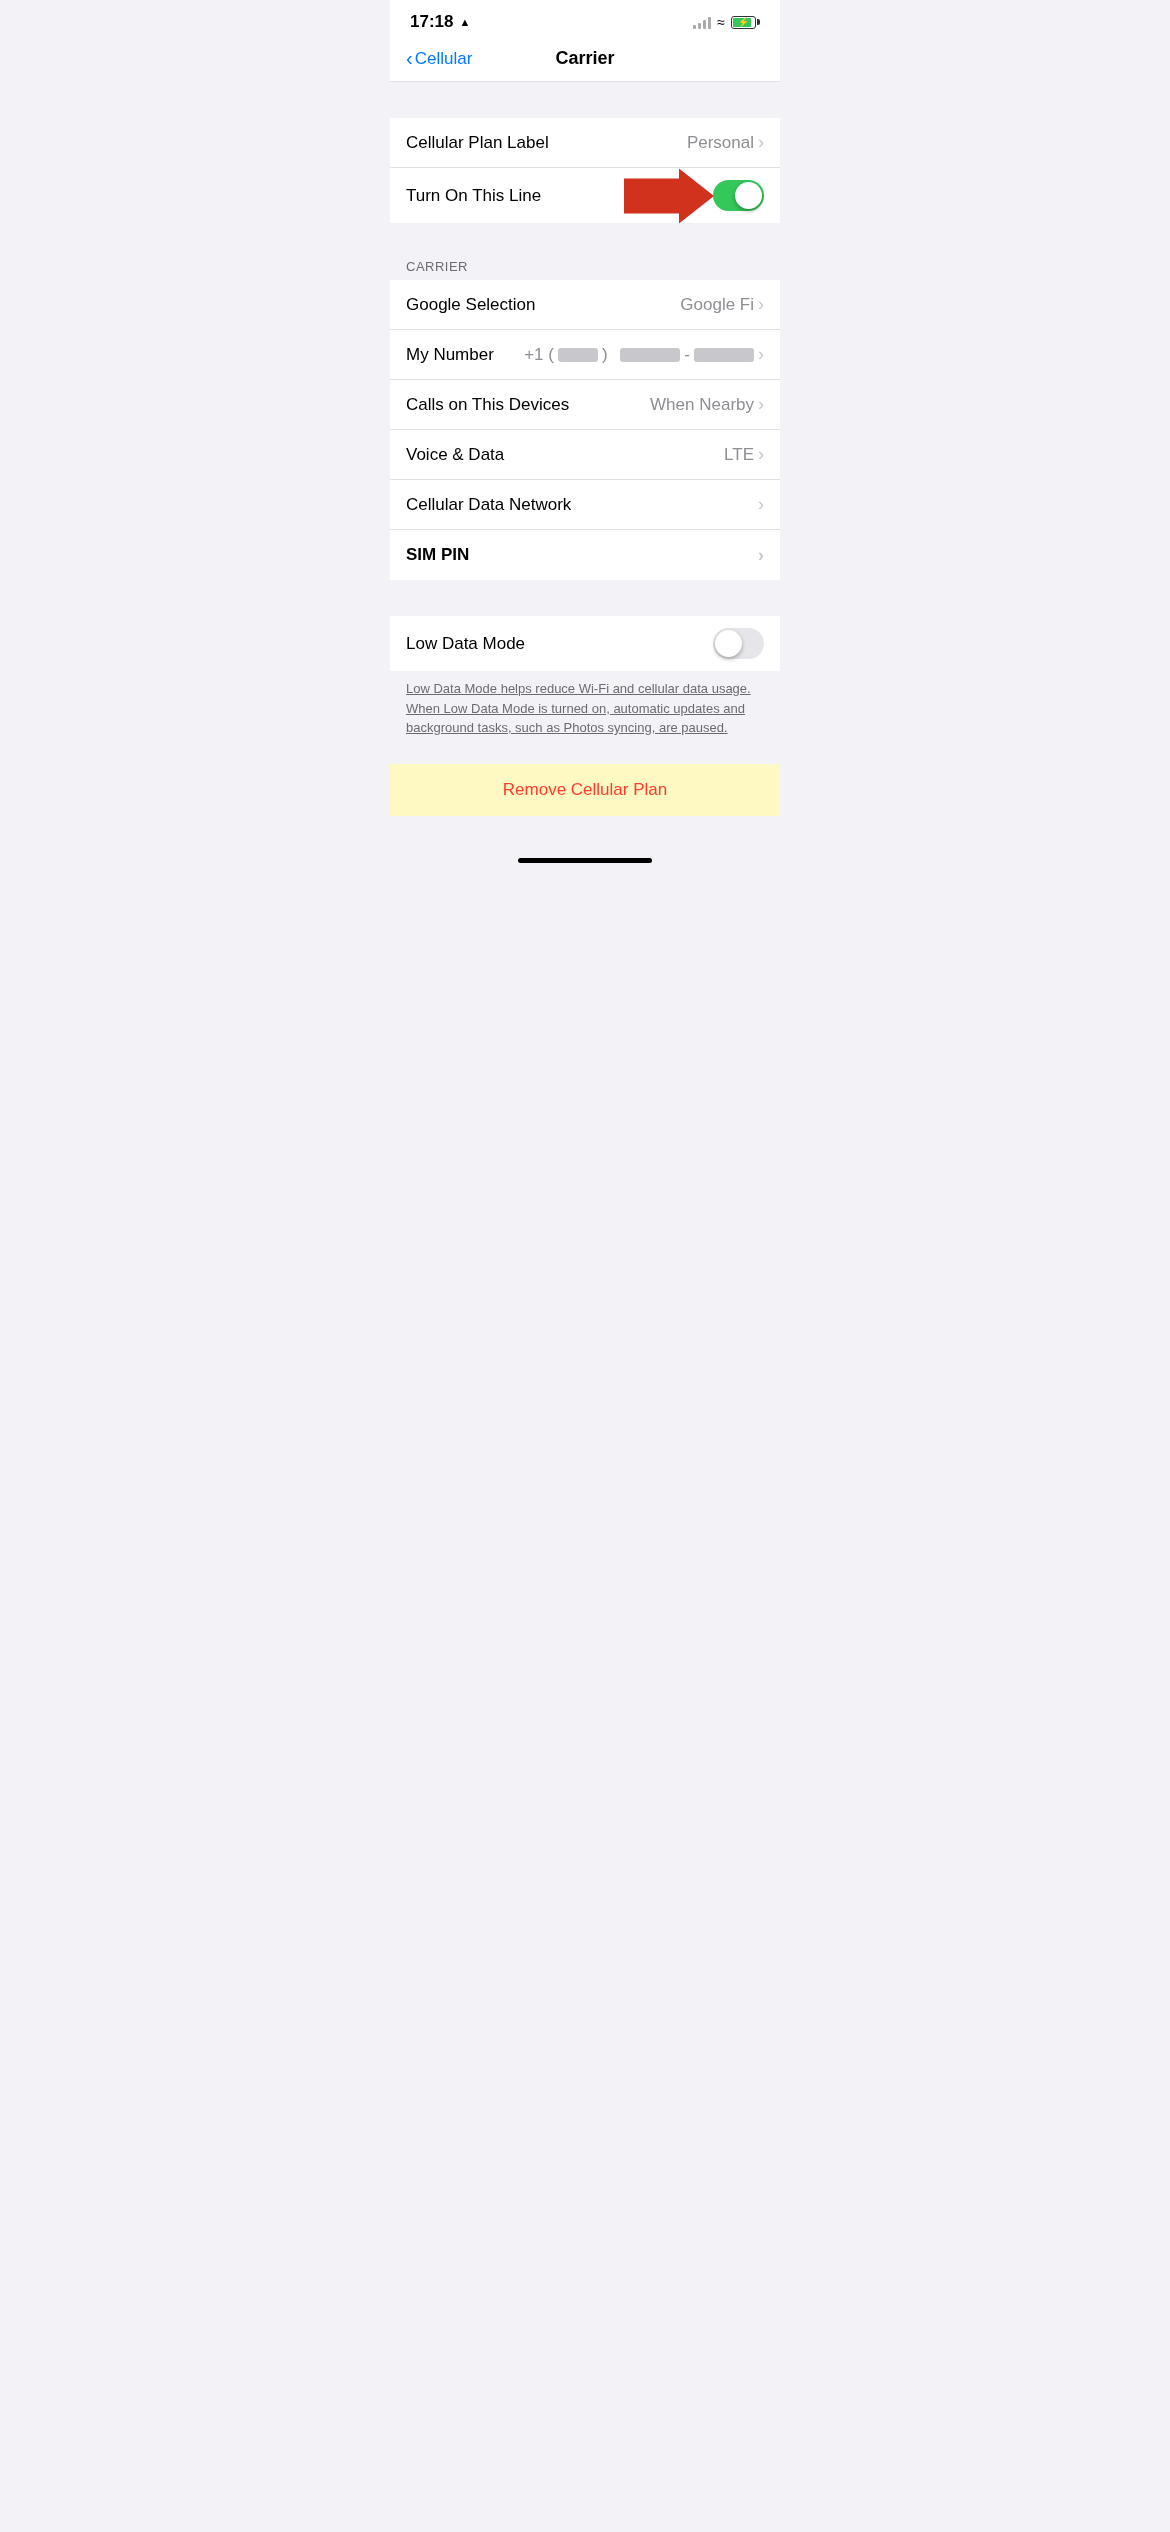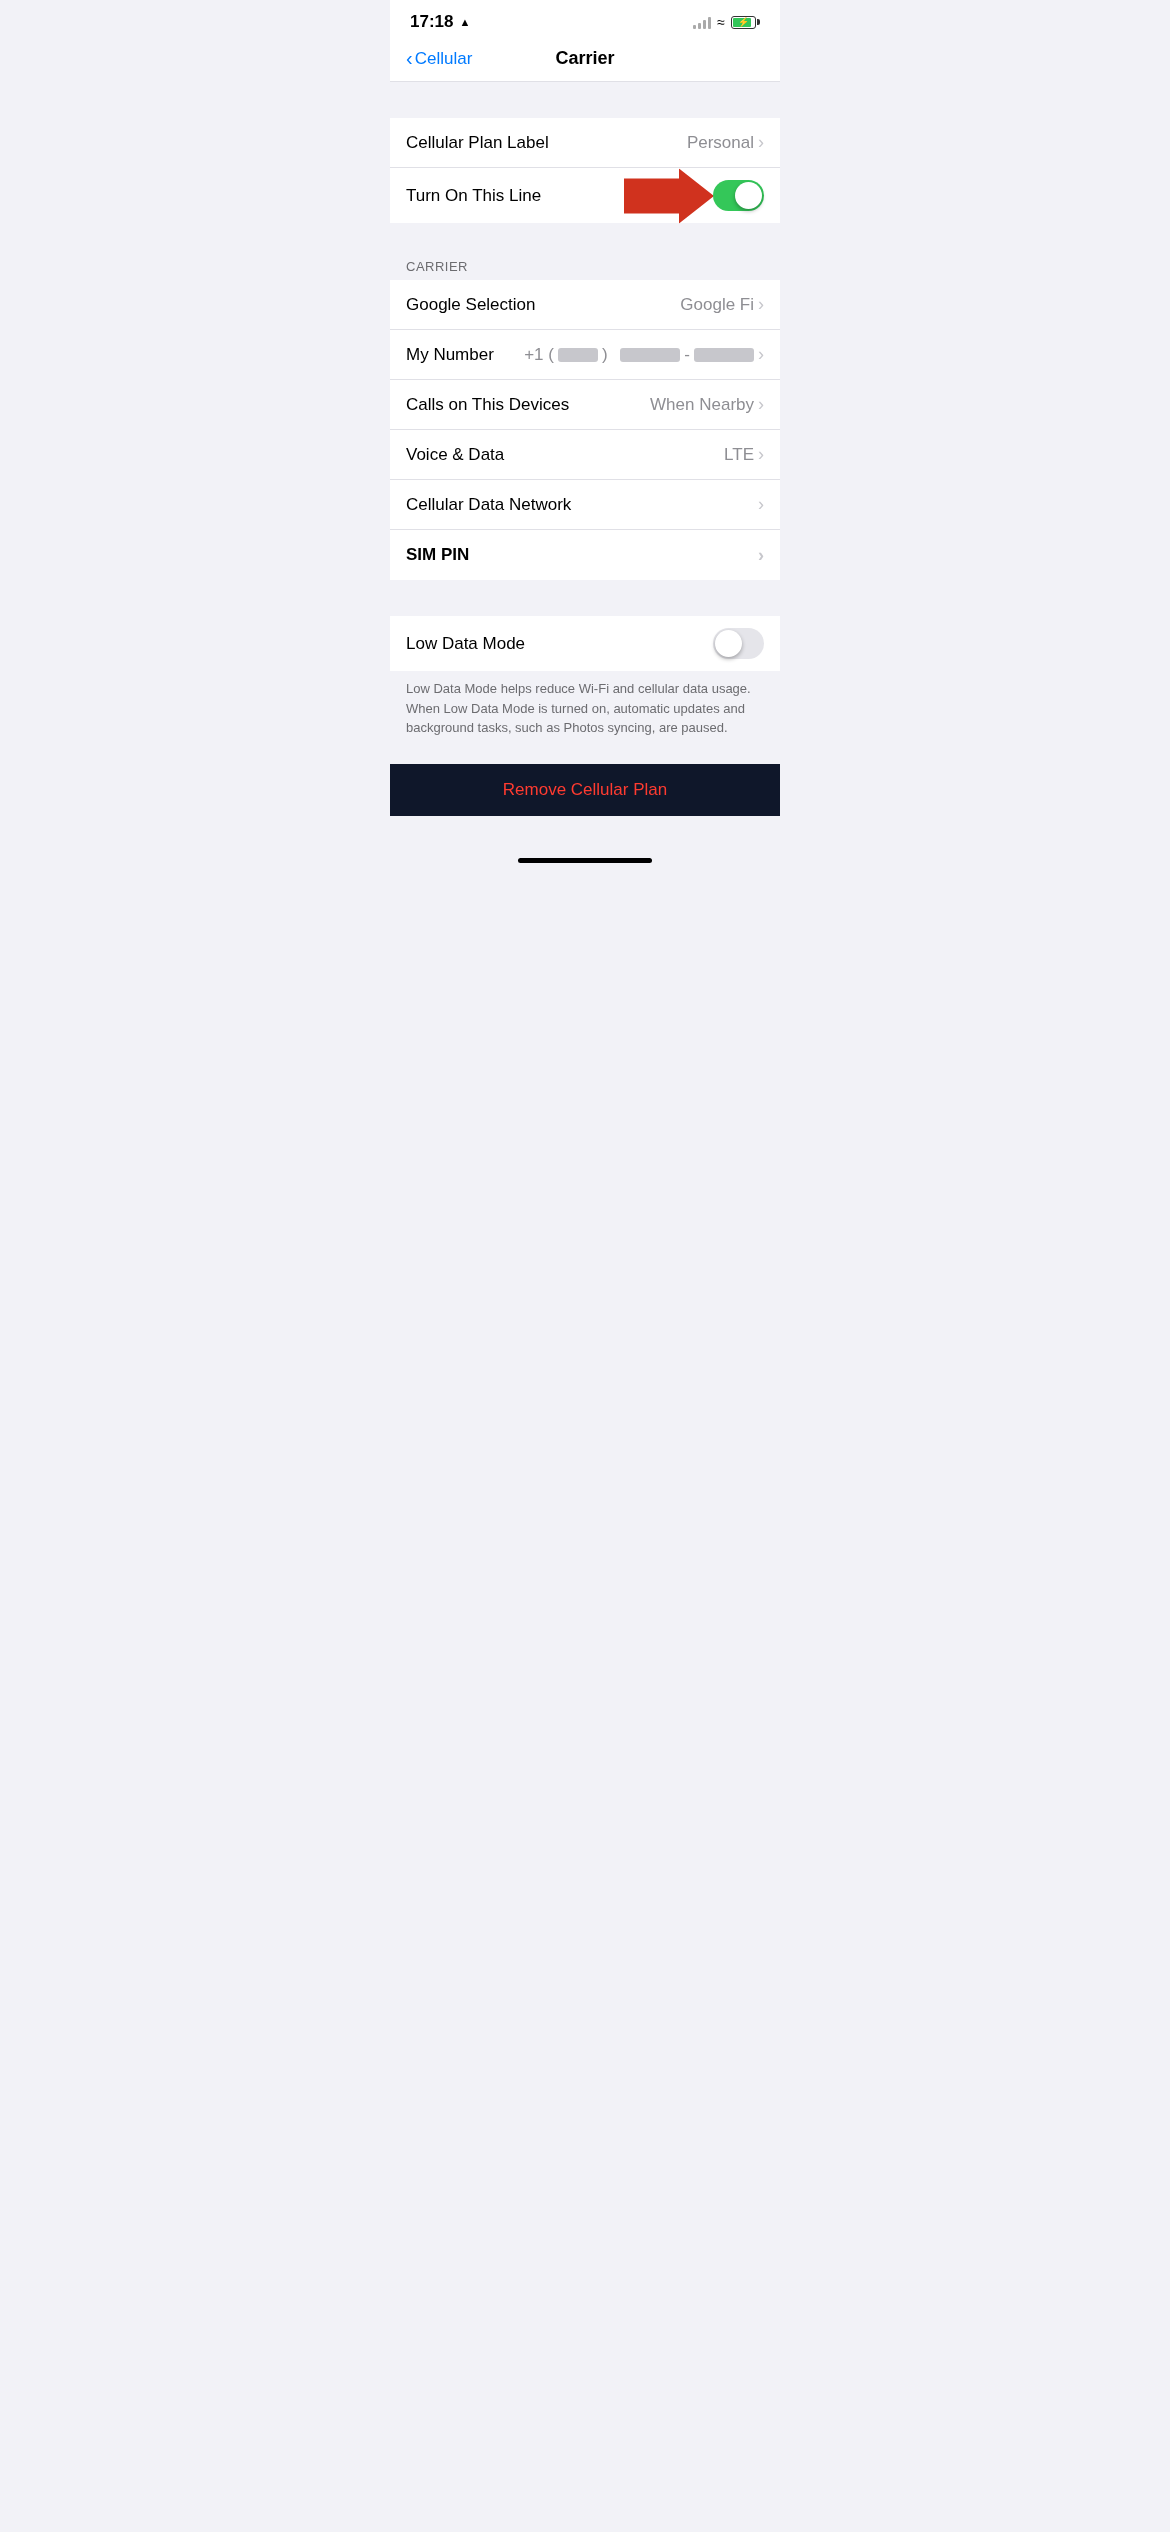--- a/index.html
+++ b/index.html
@@ -221,25 +221,26 @@
       left: 2px;
     }
 
     
     .footer-note {
       padding: 8px 16px 16px;
       font-size: 13px;
       color: #6c6c70;
       background: #f2f2f7;
       line-height: 1.5;
+      text-decoration: underline;
     }
 
     
     .remove-button-row {
-      background: #0f172a;
+      background: #fef9c3;
       display: flex;
       align-items: center;
       justify-content: center;
       padding: 16px;
       margin-top: 10px;
     }
     .remove-button {
       font-size: 17px;
       color: #ff3b30;
       background: none;

